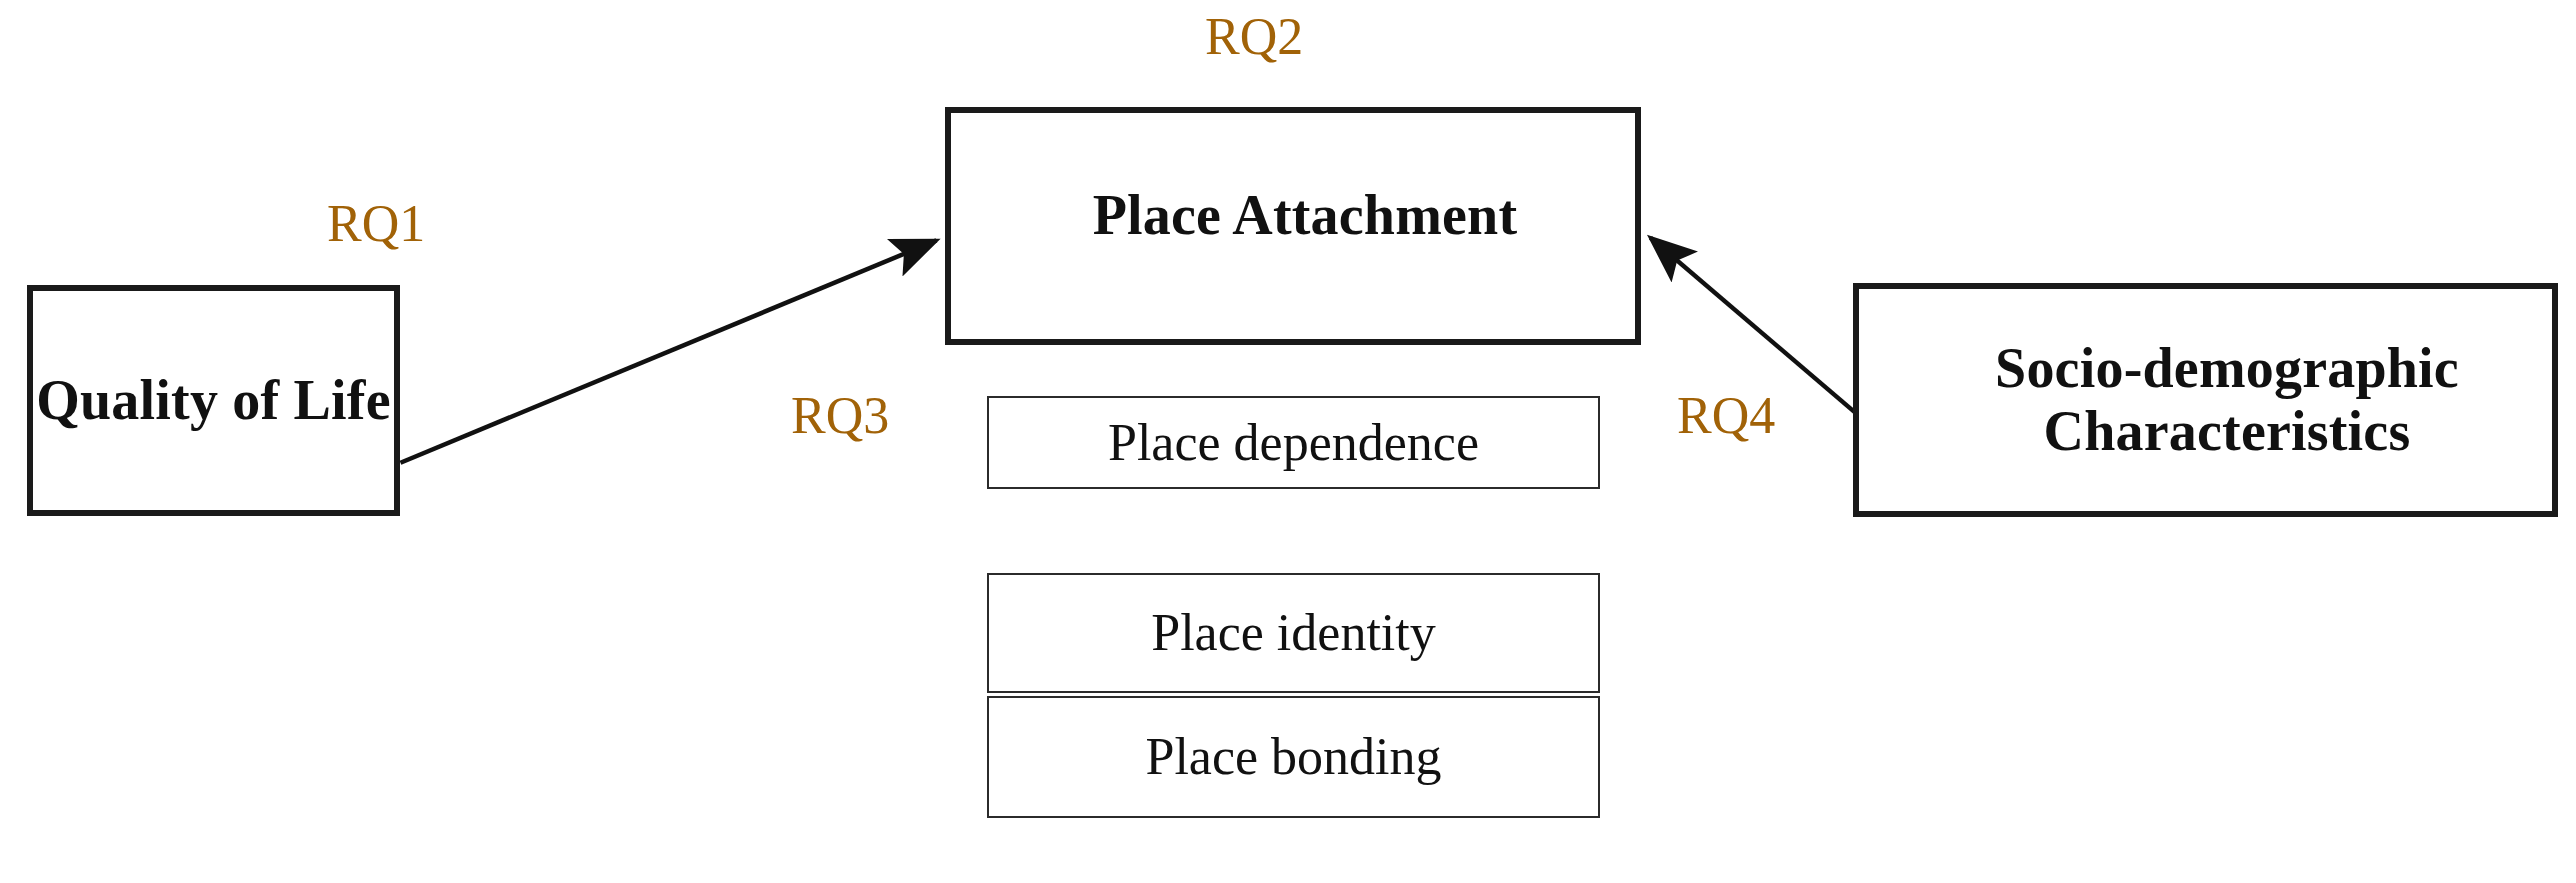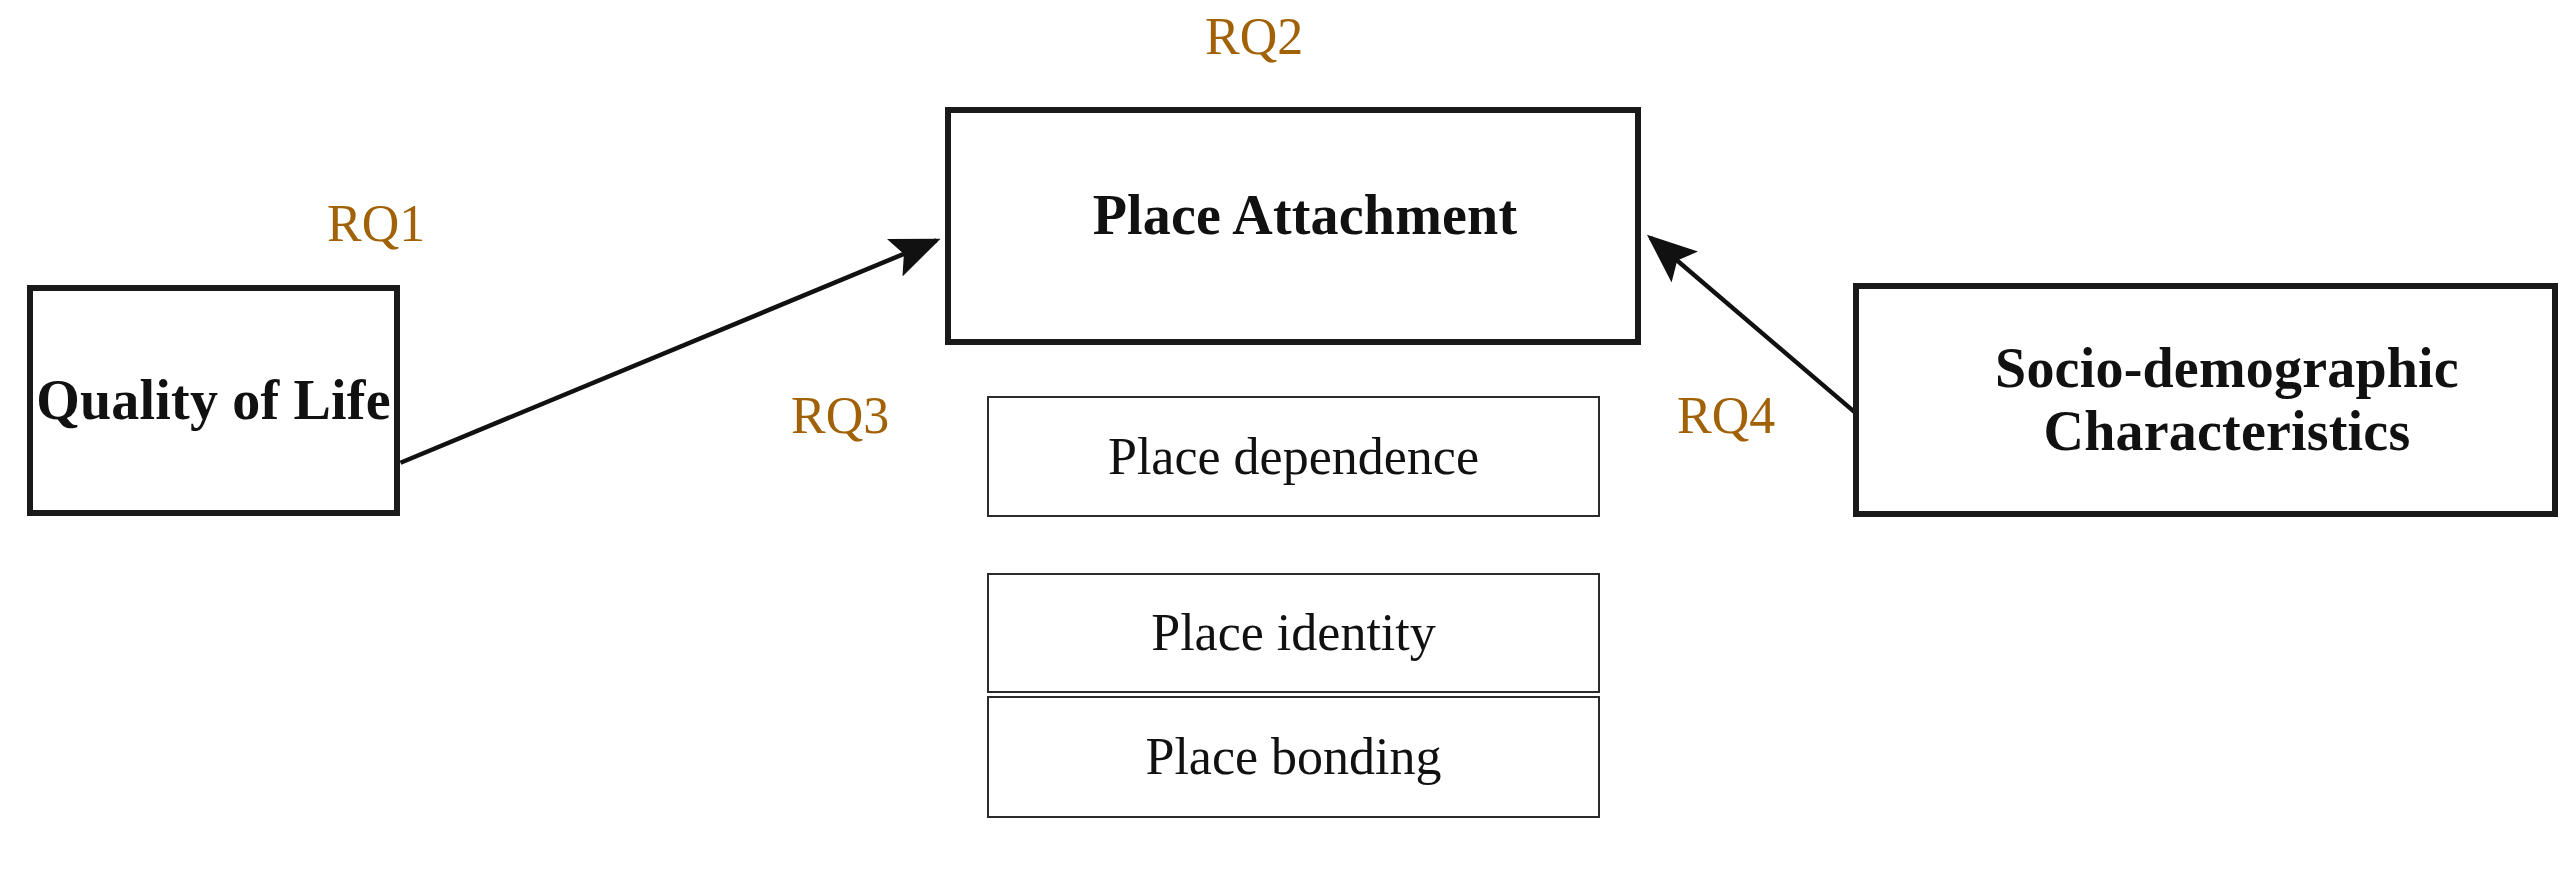--- a/index.html
+++ b/index.html
@@ -75,21 +75,21 @@
     justify-content: center;
     text-align: center;
     left: 987px;
     width: 613px;
   }
   .dimension-box .box-label {
     font-weight: normal;
     font-size: 52px;
     line-height: 1.1;
   }
-  #box-place-dependence { top: 396px; height: 121px; }
+  #box-place-dependence { top: 396px; height: 93px; }
   #box-place-identity   { top: 573px; height: 120px; }
   #box-place-bonding    { top: 696px; height: 122px; }
 
   
   .rq-label {
     position: absolute;
     font-weight: normal;
     font-size: 52px;
     line-height: 1;
     white-space: nowrap;

